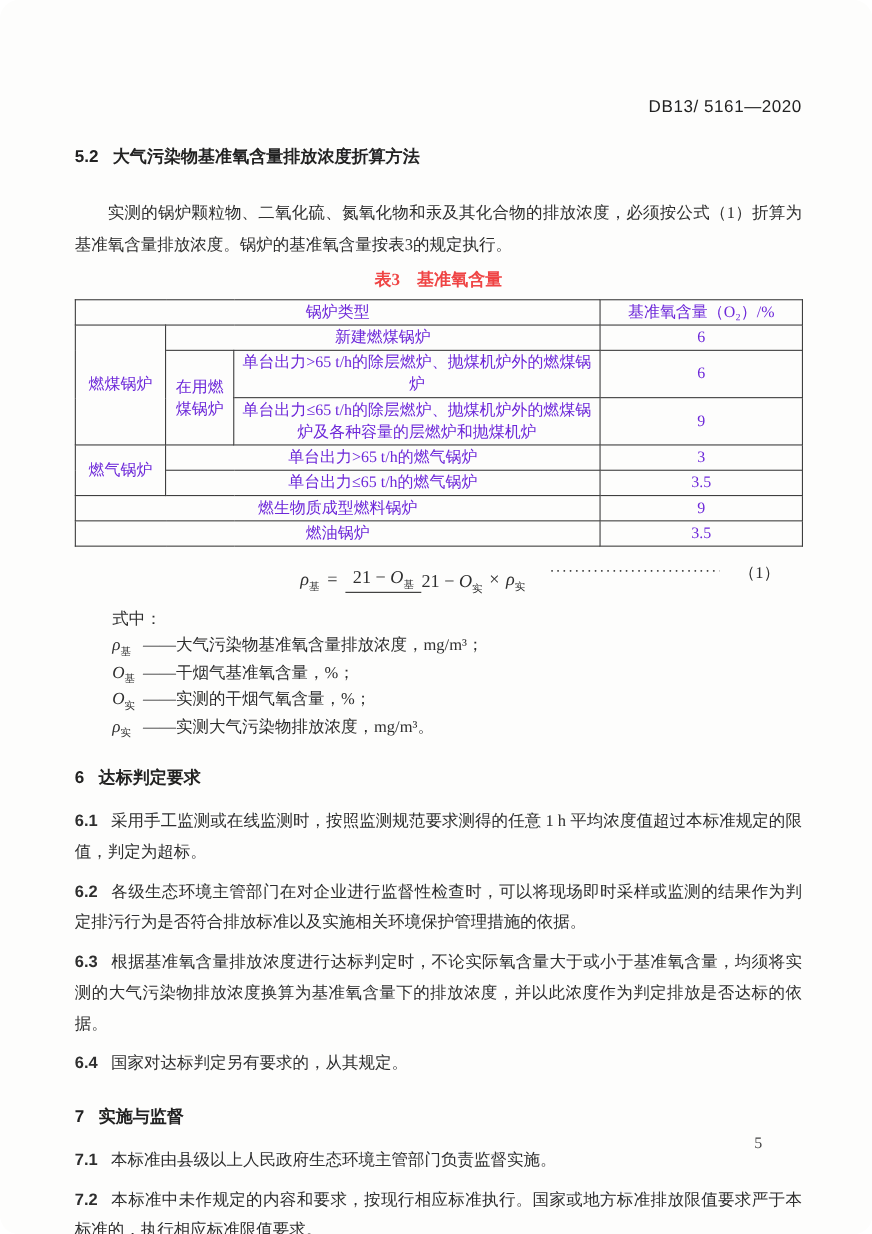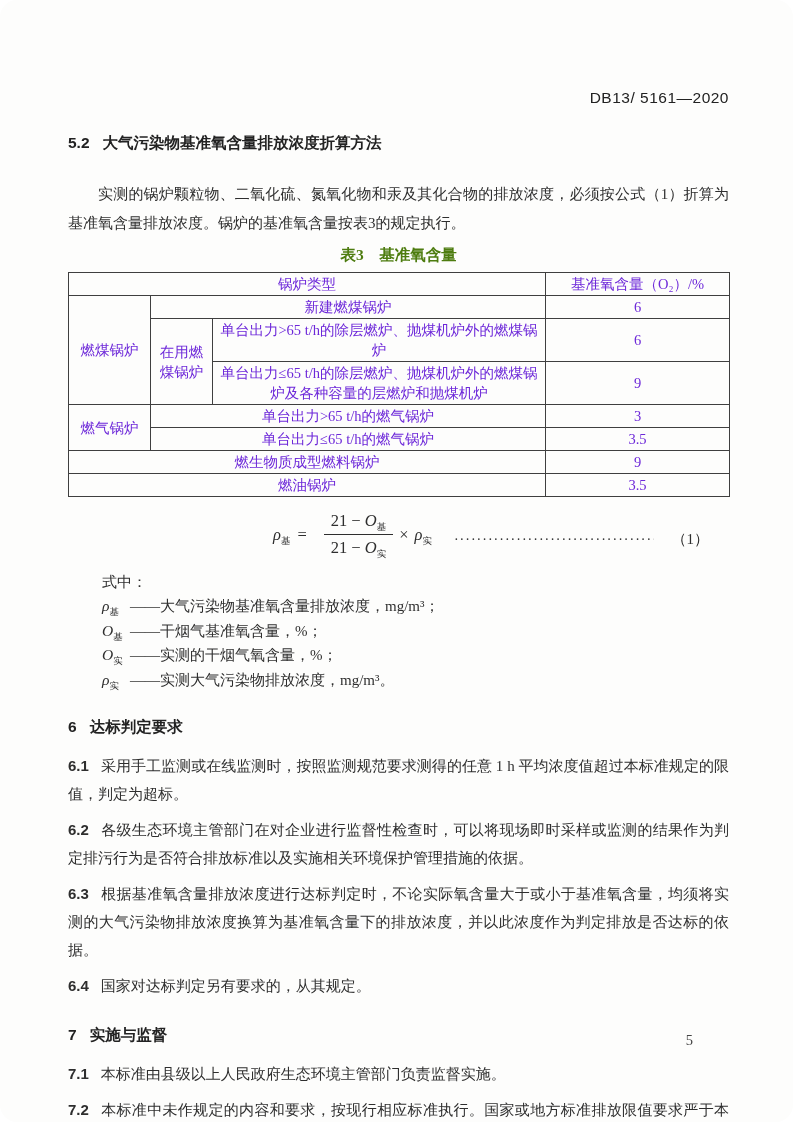--- a/index.html
+++ b/index.html
@@ -41,21 +41,21 @@
     line-height:29px;
     text-align:justify;
   }
   .indent { text-indent:2em;margin-top:26px; }
   .tbl-title {
     margin-top:6px;
     text-align:center;
     font-weight:bold;
     font-size:15.5px;
     line-height:22px;
-    color:#4d7c0f;
+    color:#ef4444;
   }
   table.t3 {
     margin-top:6px;
     border-collapse:collapse;
     table-layout:fixed;
     width:661px;
     font-size:14.5px;
     color:#6d28d9;
   }
   table.t3 td {
@@ -81,24 +81,23 @@
     white-space:nowrap;
   }
   .eq-group i { font-style:italic; }
   .eq-group sub, .w-sym sub {
     font-size:9.5px;
     line-height:0;
   }
   .eq-op { margin:0 7px; }
   .frac {
     display:inline-flex;
-    flex-direction:column;
+    flex-direction:row;
     align-items:center;
     text-align:center;
-    margin-left:10px;
   }
   .frac .num {
     border-bottom:1.4px solid #2e2e2e;
     padding:0 7px 3px 7px;
   }
   .frac .den { padding-top:3px; }
   .times { margin:0 6px; }
   .dots {
     flex:1;
     overflow:hidden;

